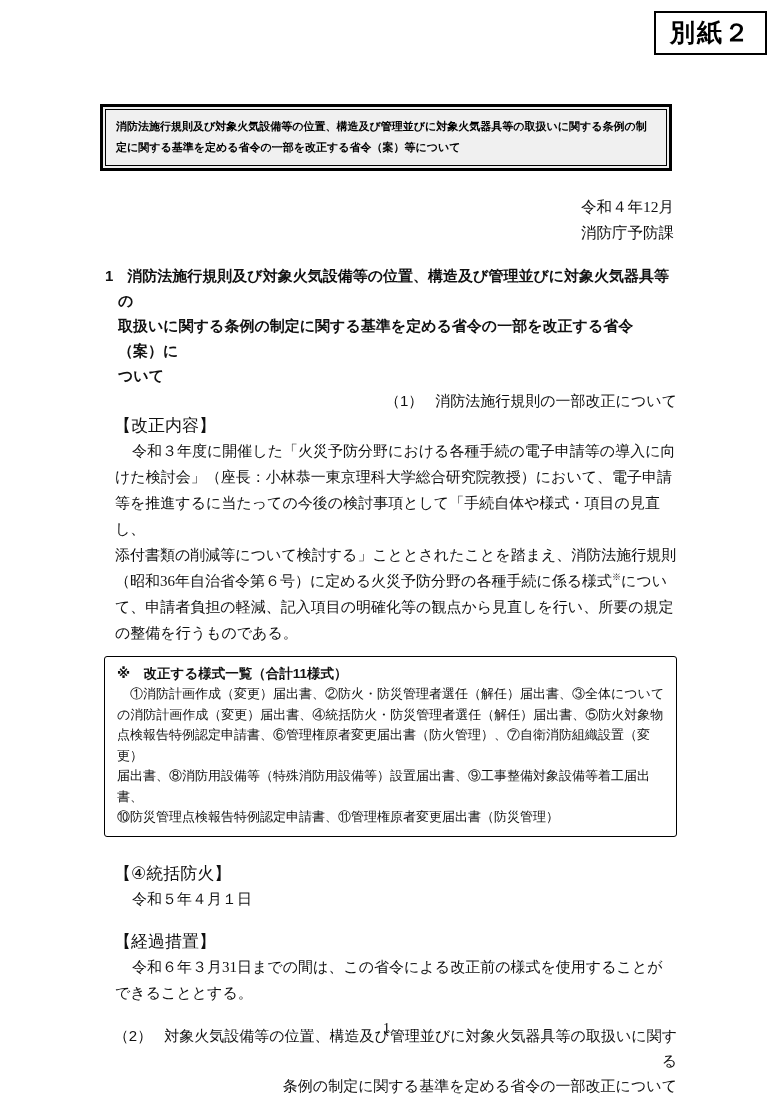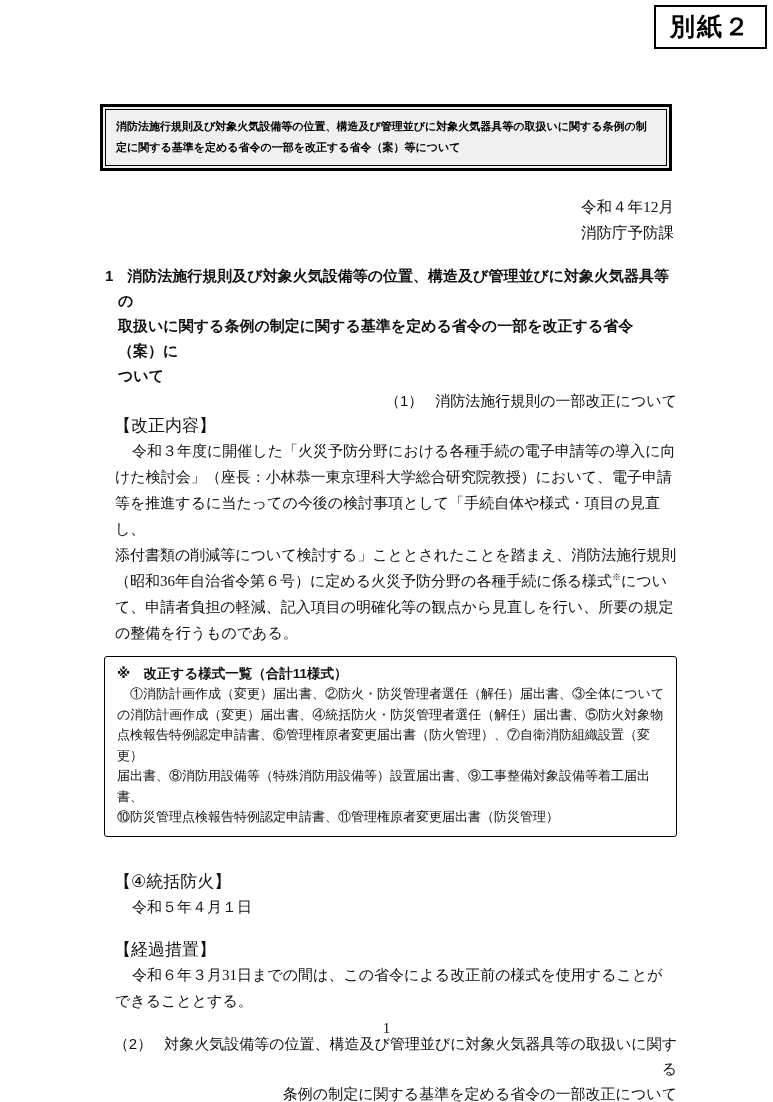--- a/index.html
+++ b/index.html
@@ -9,21 +9,21 @@
     background:#ffffff;
     overflow:hidden;
     color:#111;
     font-family:"Liberation Serif","DejaVu Serif",serif;
     font-size:15px;
   }
   .pre{white-space:pre-line;}
 
   
   .besshi-box{
-    position:absolute;top:5px;right:6px;
+    position:absolute;top:11px;right:6px;
     border:2.5px solid #000;
     padding:3px 14px 4px 14px;
     background:#fff;
   }
   .besshi-label{
     font-family:"Liberation Sans","DejaVu Sans",sans-serif;
     font-size:25px;font-weight:600;letter-spacing:2px;color:#000;
   }
 
   
@@ -74,21 +74,21 @@
   }
   .body-para{
     margin:0 0 0 10px;
     font-size:15px;line-height:26px;
     text-indent:17px;
   }
   .sup{font-size:9px;vertical-align:super;line-height:0;}
 
   
   .note-box{
-    margin:10px 0 8px -1px;
+    margin:10px 0 0 -1px;
     border:1.5px solid #000;
     border-radius:3px;
     padding:6px 8px 8px 12px;
     background:#fff;
   }
   .note-heading{
     font-family:"Liberation Sans","DejaVu Sans",sans-serif;
     font-weight:bold;font-size:13.5px;line-height:21px;
   }
   .note-list{

